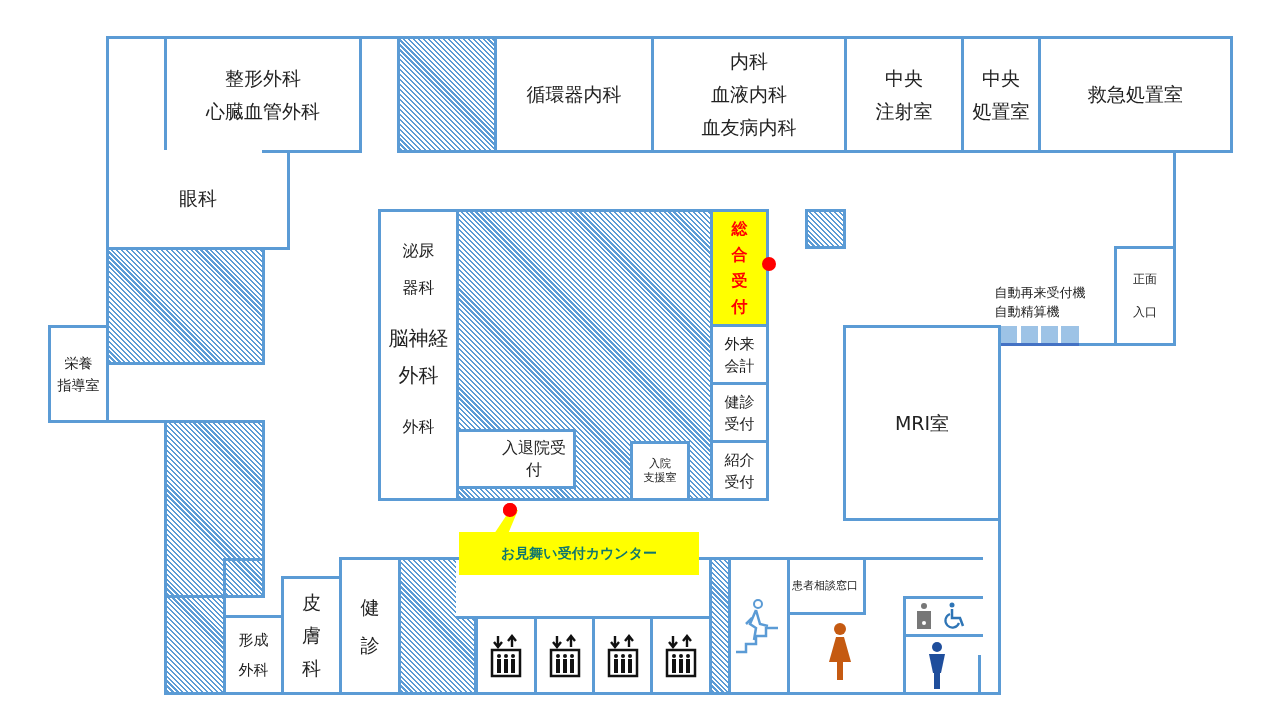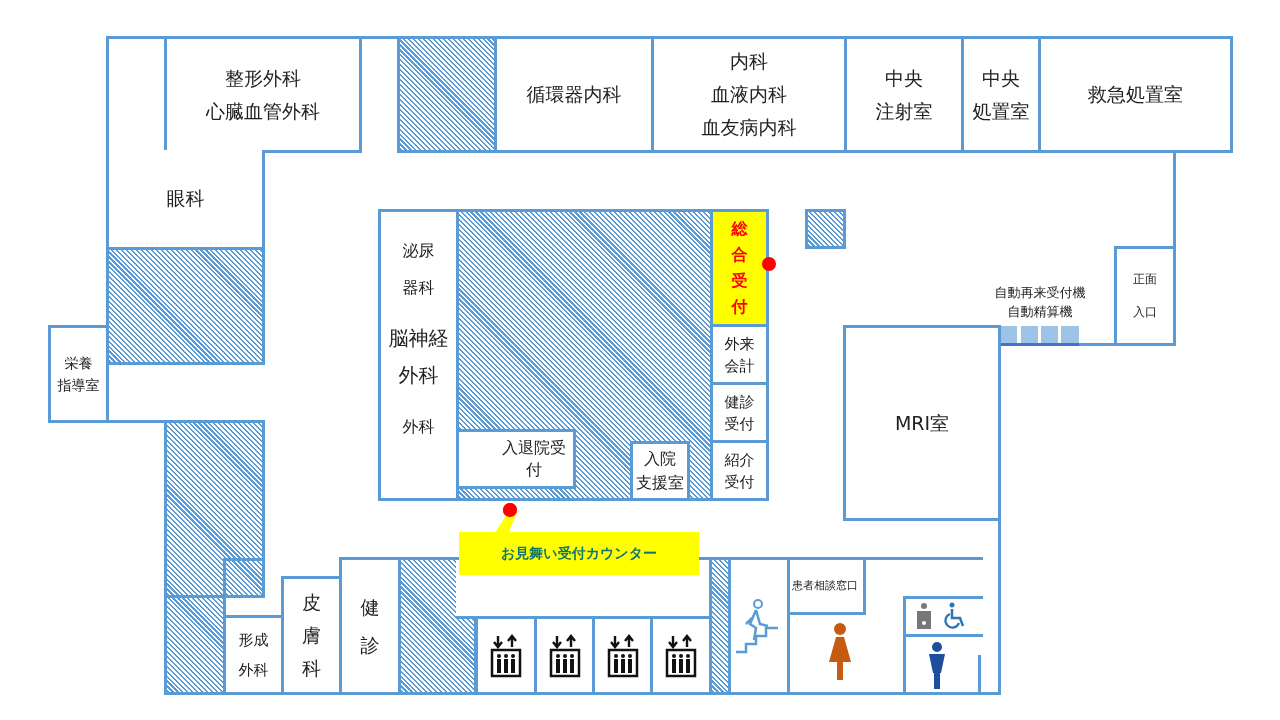--- a/index.html
+++ b/index.html
@@ -8,21 +8,21 @@
   .hatch{position:absolute;box-sizing:border-box;border:3px solid #5b9bd5;
     background:repeating-linear-gradient(45deg,#5b9bd5 0 1.5px,#ffffff 1.5px 3.5px);}
   .wall{position:absolute;background:#5b9bd5;}
   .lbl{font-size:19px;line-height:33px;white-space:pre-line;}
   .lbl-sm{font-size:14px;line-height:22px;white-space:pre-line;}
   .lbl-xs{font-size:11px;line-height:18px;white-space:pre-line;}
   .reception{position:absolute;box-sizing:border-box;border:3px solid #5b9bd5;background:#ffff00;color:#ff0000;font-weight:bold;display:flex;align-items:center;justify-content:center;text-align:center;}
   .dot{position:absolute;width:14px;height:14px;border-radius:50%;background:#ff0000;}
   .callout{position:absolute;background:#ffff00;color:#0f766e;font-weight:bold;font-size:14px;display:flex;align-items:center;justify-content:center;}
   .kiosk{position:absolute;background:#9dc3e6;}
-  .icon{position:absolute;display:flex;align-items:center;justify-content:center;text-align:center;}
+  .icon{position:absolute;display:flex;align-items:center;justify-content:center;}
 </style>
 </head>
 <body>
 
 <div class="wall" style="left:106px;top:36px;width:3px;height:212px;"></div>
 <div class="wall" style="left:106px;top:36px;width:60px;height:3px;"></div>
 <div class="wall" style="left:359px;top:36px;width:40px;height:3px;"></div>
 <div class="wall" style="left:359px;top:36px;width:3px;height:117px;"></div>
 
 <div class="room" style="left:164px;top:36px;width:198px;height:117px;">
@@ -45,21 +45,21 @@
 <div class="room" style="left:961px;top:36px;width:80px;height:117px;">
   <span class="lbl">中央
 処置室</span>
 </div>
 <div class="room" style="left:1038px;top:36px;width:195px;height:117px;">
   <span class="lbl">救急処置室</span>
 </div>
 
 <div class="wall" style="left:1173px;top:150px;width:3px;height:196px;"></div>
 
-<div class="room" style="left:106px;top:150px;width:159px;height:100px;border-top:none;">
+<div class="room" style="left:106px;top:150px;width:184px;height:100px;border-top:none;">
   <span class="lbl">眼科</span>
 </div>
 <div class="wall" style="left:262px;top:150px;width:100px;height:3px;"></div>
 <div class="hatch" style="left:106px;top:247px;width:159px;height:118px;"></div>
 <div class="room" style="left:48px;top:325px;width:61px;height:98px;">
   <span class="lbl-sm">栄養
 指導室</span>
 </div>
 <div class="wall" style="left:106px;top:420px;width:60px;height:3px;"></div>
 <div class="hatch" style="left:164px;top:420px;width:101px;height:178px;"></div>
@@ -89,21 +89,21 @@
 受付</span>
 </div>
 <div class="room" style="left:710px;top:440px;width:59px;height:61px;">
   <span class="lbl-sm" style="font-size:15px;">紹介
 受付</span>
 </div>
 <div class="room" style="left:456px;top:429px;width:120px;height:60px;padding-left:36px;">
   <span class="lbl-sm" style="font-size:16px;">入退院受付</span>
 </div>
 <div class="room" style="left:630px;top:441px;width:60px;height:60px;">
-  <span class="lbl-xs" style="font-size:16px;line-height:24px;">入院
+  <span class="lbl-xs" style="font-size:11px;line-height:14px;">入院
 支援室</span>
 </div>
 <div class="dot" style="left:503px;top:503px;"></div>
 
 <div class="hatch" style="left:805px;top:209px;width:41px;height:40px;"></div>
 
 <div class="room" style="left:1114px;top:246px;width:62px;height:100px;">
   <span class="lbl" style="font-size:12px;line-height:33px;">正面
 入口</span>
 </div>

